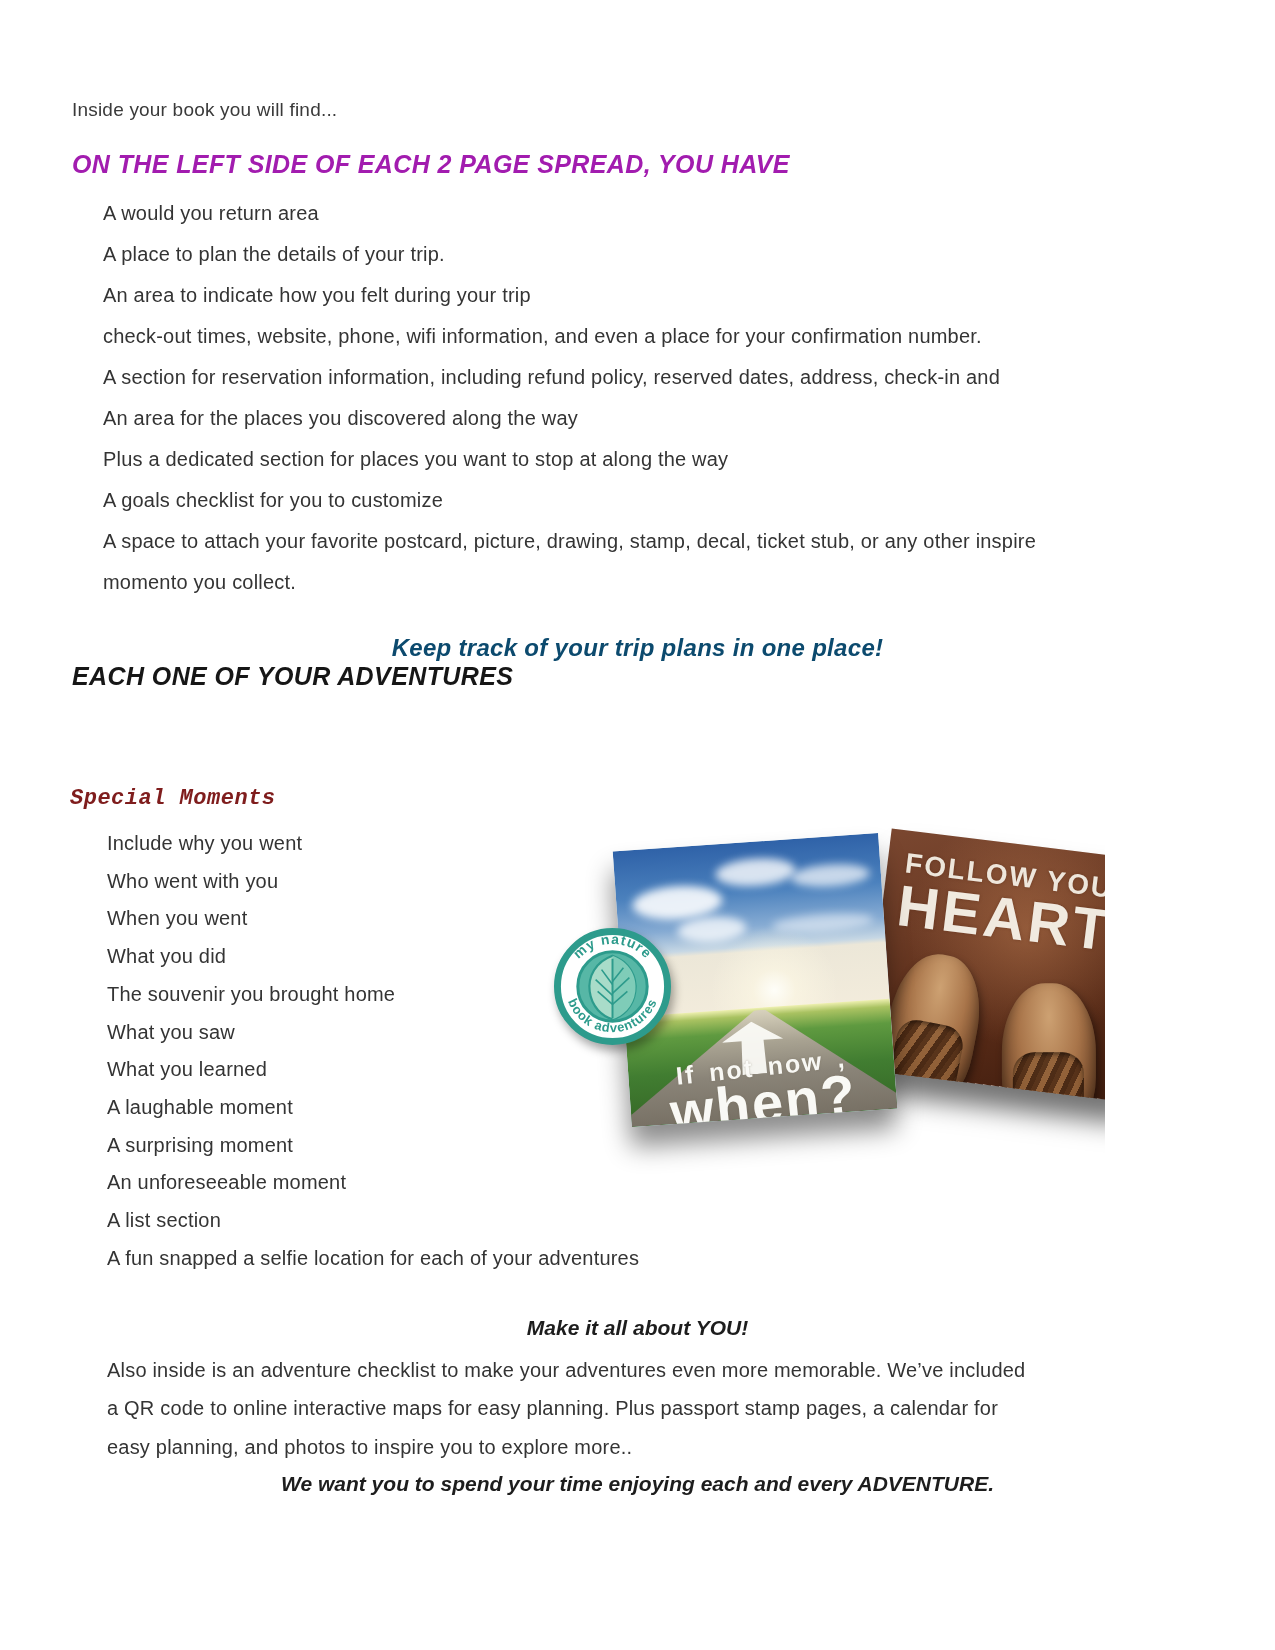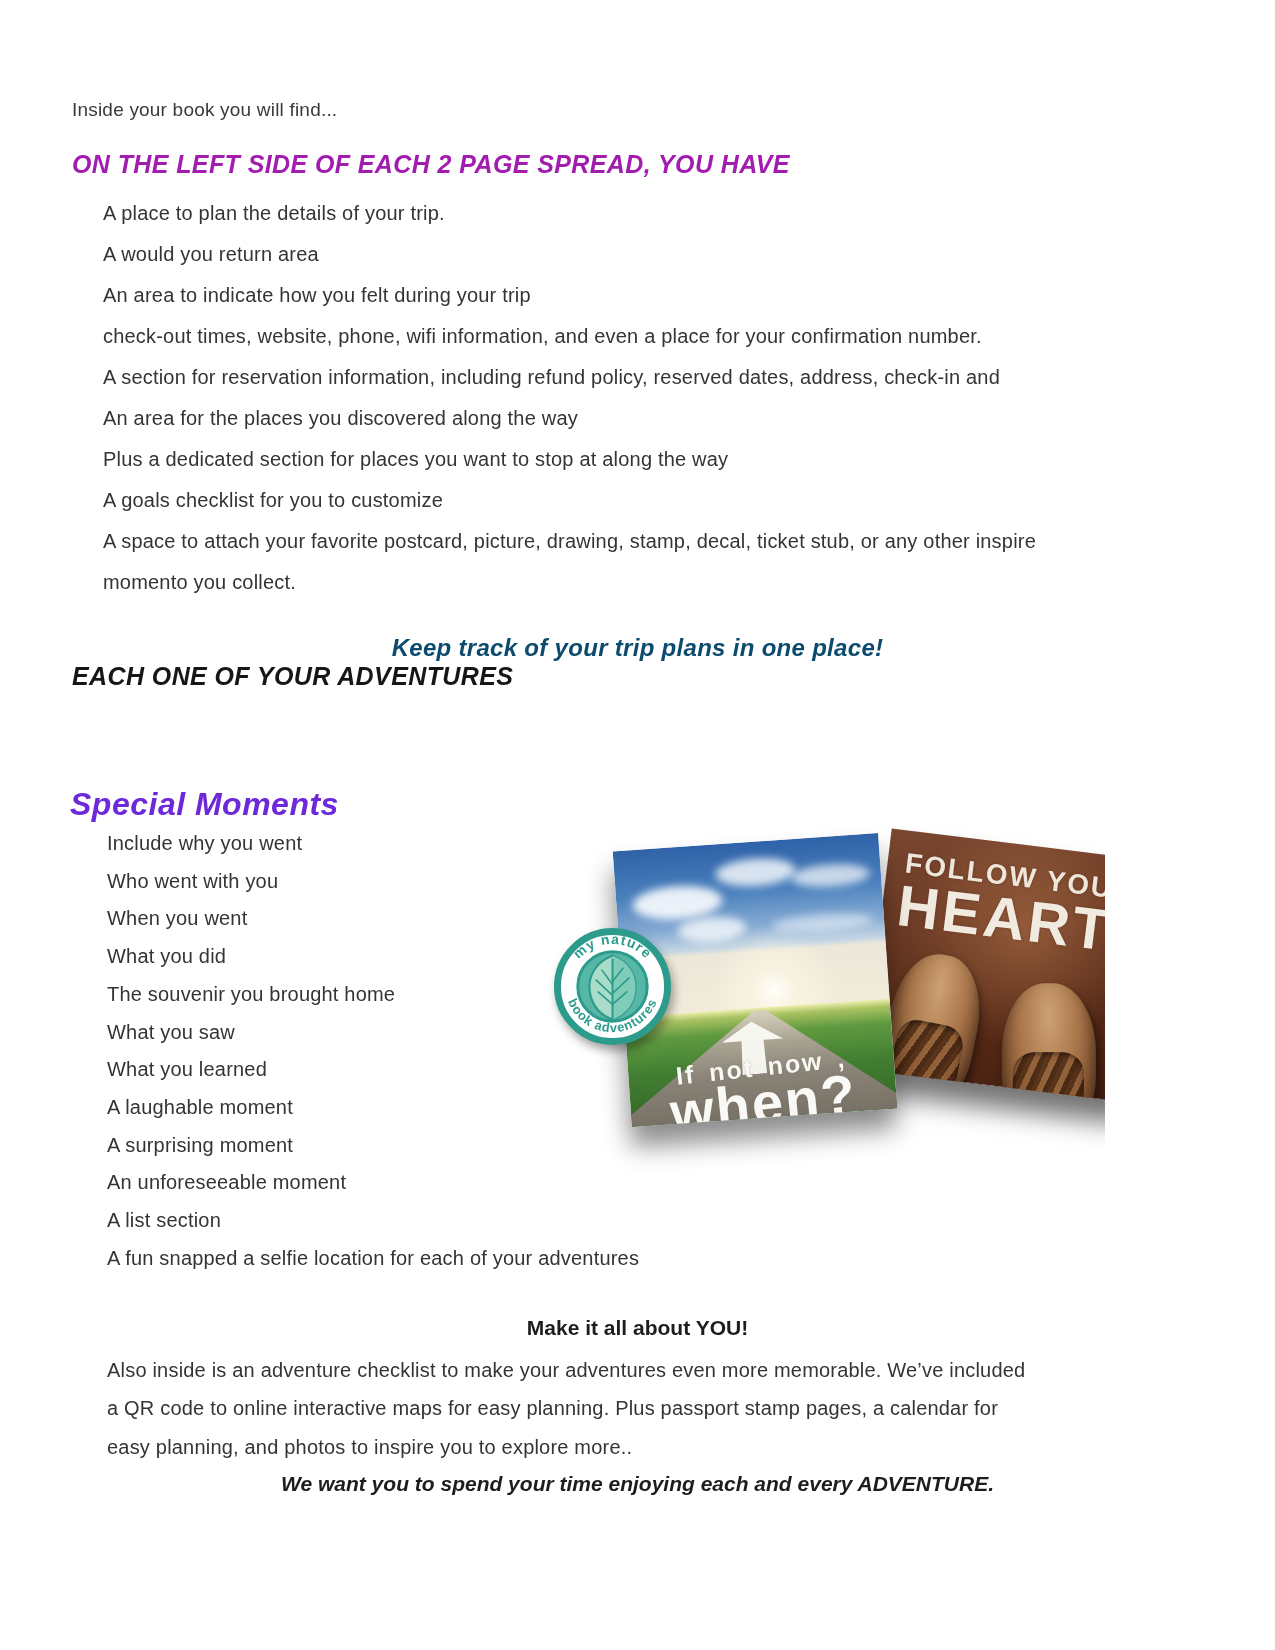--- a/index.html
+++ b/index.html
@@ -7,23 +7,23 @@
     position:relative;width:1105px;height:1650px;background:#ffffff;overflow:hidden;
     font-family:"Liberation Sans","DejaVu Sans",sans-serif;color:#343434;
   }
   .abs{position:absolute;}
   .intro{left:72px;top:99px;font-size:19px;color:#3a3a3a;letter-spacing:.2px;}
   .h1{left:72px;top:150px;font-size:25px;font-weight:bold;font-style:italic;color:#a21caf;letter-spacing:.4px;}
   .h2{left:72px;top:655px;font-size:25px;font-weight:bold;font-style:italic;color:#161616;letter-spacing:.4px;line-height:43px;}
   .leftlist{left:103px;top:193px;font-size:20px;line-height:41px;color:#343434;letter-spacing:.2px;width:1060px;}
   .center-line{left:0;width:1275px;text-align:center;}
   .keeptrack{top:634px;font-size:24px;font-weight:bold;font-style:italic;color:#0c4a6e;letter-spacing:.3px;}
-  .special-h{left:70px;top:786px;font-size:32px;font-weight:bold;font-style:italic;color:#6d28d9;letter-spacing:.5px;}
+  .special-h{left:70px;top:786px;font-size:22px;font-weight:bold;font-style:italic;color:#7f1d1d;letter-spacing:.5px;font-family:Liberation Mono, monospace;}
   .speciallist{left:107px;top:825px;font-size:20px;line-height:37.7px;color:#343434;letter-spacing:.2px;width:560px;}
-  .makeit{top:1316px;font-size:21px;font-weight:bold;color:#1d1d1d;}
+  .makeit{top:1316px;font-size:21px;font-weight:bold;font-style:italic;color:#1d1d1d;}
   .alsopara{left:107px;top:1351px;font-size:20px;line-height:38.3px;color:#343434;letter-spacing:.2px;width:1080px;}
   .wewant{top:1472px;font-size:21px;font-weight:bold;font-style:italic;color:#1d1d1d;}
   .finalline{
     top:1538px;font-family:"Liberation Serif","DejaVu Serif",serif;
     font-variant:small-caps;font-size:40px;color:#2d3b36;letter-spacing:1px;font-weight:600;
     text-shadow:0 0 1px rgba(255,255,255,.55);
   }
   
   .photo{position:absolute;overflow:hidden;}
   .boots-photo{
@@ -78,22 +78,22 @@
 </head>
 <body>
 
 <div id="page">
 
   <div class="abs intro">Inside your book you will find...</div>
 
   <div class="abs h1">ON THE LEFT SIDE OF EACH 2 PAGE SPREAD, YOU HAVE</div>
 
   <div class="abs leftlist">
+    <div>A would you return area</div>
     <div>A place to plan the details of your trip.</div>
-    <div>A would you return area</div>
     <div>An area to indicate how you felt during your trip</div>
     <div>check-out times, website, phone, wifi information, and even a place for your confirmation number.</div>
     <div>A section for reservation information, including refund policy, reserved dates, address, check-in and</div>
     <div>An area for the places you discovered along the way</div>
     <div>Plus a dedicated section for places you want to stop at along the way</div>
     <div>A goals checklist for you to customize</div>
     <div>A space to attach your favorite postcard, picture, drawing, stamp, decal, ticket stub, or any other inspire</div>
     <div>momento you collect.</div>
   </div>
 

